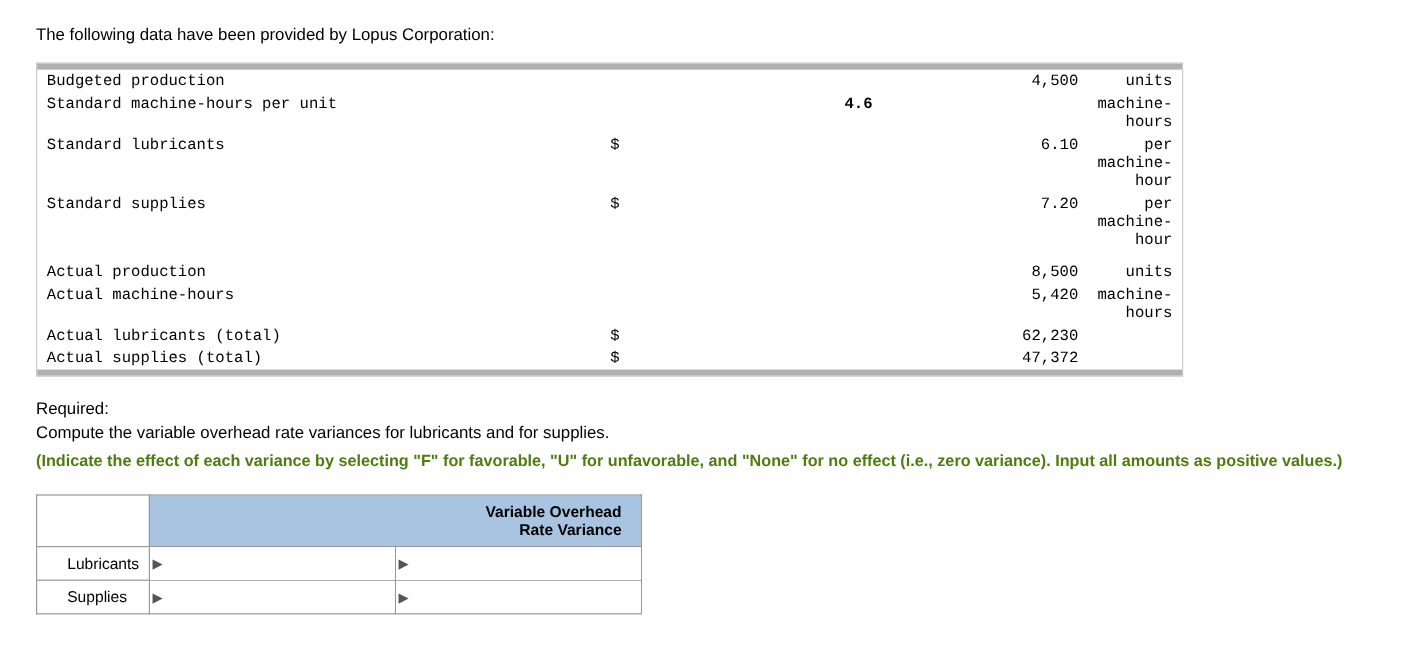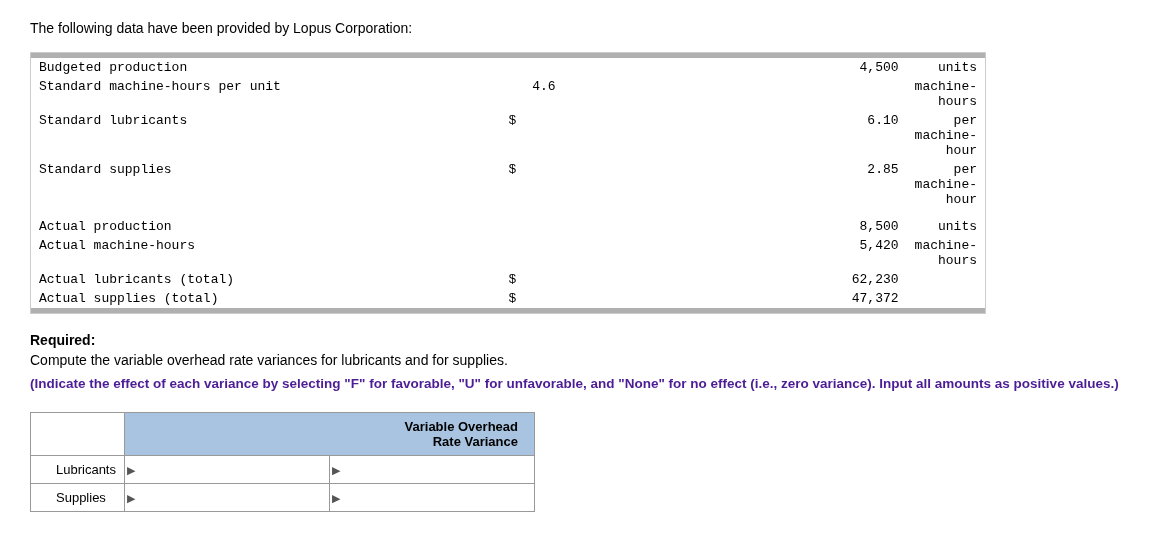--- a/index.html
+++ b/index.html
@@ -47,30 +47,30 @@
       text-align: left;
     }
     .unit-col {
       text-align: right;
       padding-left: 6px;
     }
     .required-section {
       margin-bottom: 18px;
     }
     .required-label {
-      font-weight: bold;
+      font-weight: normal;
       font-size: 14px;
       margin-bottom: 4px;
     }
     .required-body {
       font-size: 14px;
       margin-bottom: 6px;
     }
     .required-note {
-      color: #4c1d95;
+      color: #4d7c0f;
       font-weight: bold;
       font-size: 13.5px;
       line-height: 1.5;
     }
     .variance-table-wrapper {
       margin-top: 18px;
     }
     .variance-table {
       border-collapse: collapse;
       font-size: 13px;
@@ -137,33 +137,33 @@
 
       <tr>
         <td class="label-col">Budgeted production</td>
         <td class="dollar-col"></td>
         <td class="value-col" style="text-align:right;">4,500</td>
         <td class="unit-col">units</td>
       </tr>
       <tr>
         <td class="label-col">Standard machine-hours per unit</td>
         <td class="dollar-col"></td>
-        <td class="value-col" style="text-align:left;">4.6</td>
+        <td class="value-col" style="text-align:center;font-weight:bold;">4.6</td>
         <td class="unit-col">machine-hours</td>
       </tr>
       <tr>
         <td class="label-col">Standard lubricants</td>
         <td class="dollar-col">$</td>
         <td class="value-col" style="text-align:right;">6.10</td>
         <td class="unit-col">per machine-hour</td>
       </tr>
       <tr>
         <td class="label-col">Standard supplies</td>
         <td class="dollar-col">$</td>
-        <td class="value-col" style="text-align:right;">2.85</td>
+        <td class="value-col" style="text-align:right;">7.20</td>
         <td class="unit-col">per machine-hour</td>
       </tr>
 
       <tr>
         <td colspan="4" style="height:8px;"></td>
       </tr>
 
       <tr>
         <td class="label-col">Actual production</td>
         <td class="dollar-col"></td>

